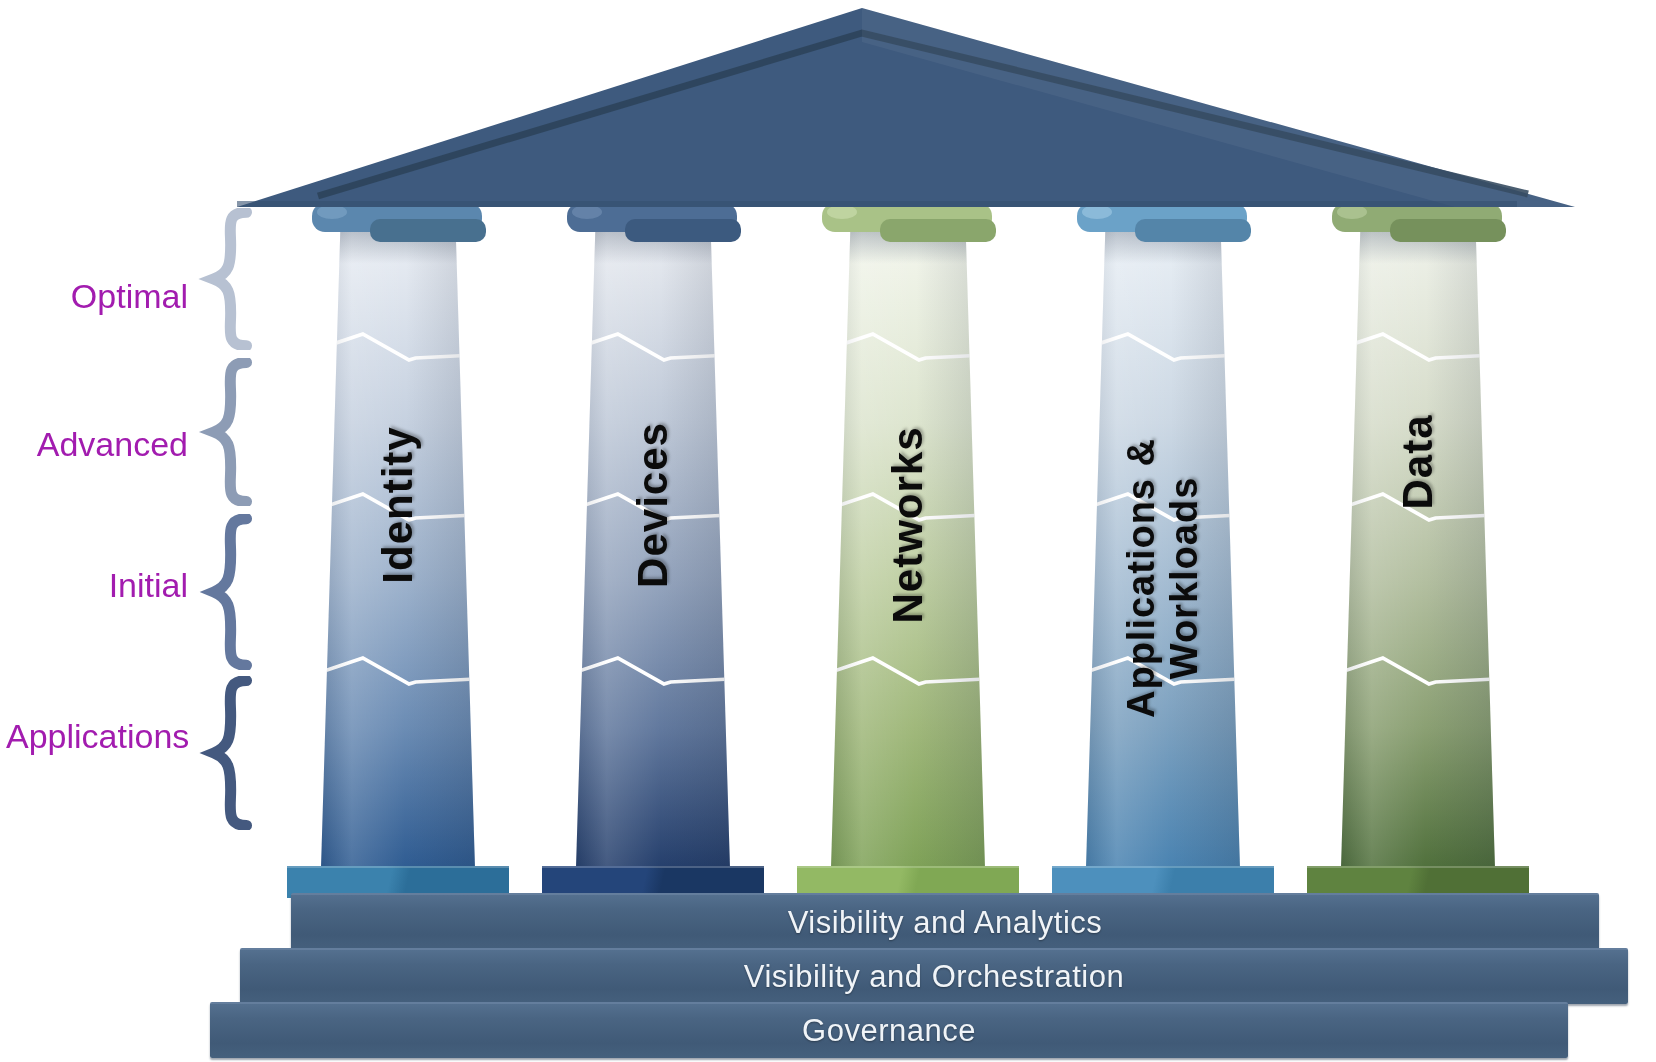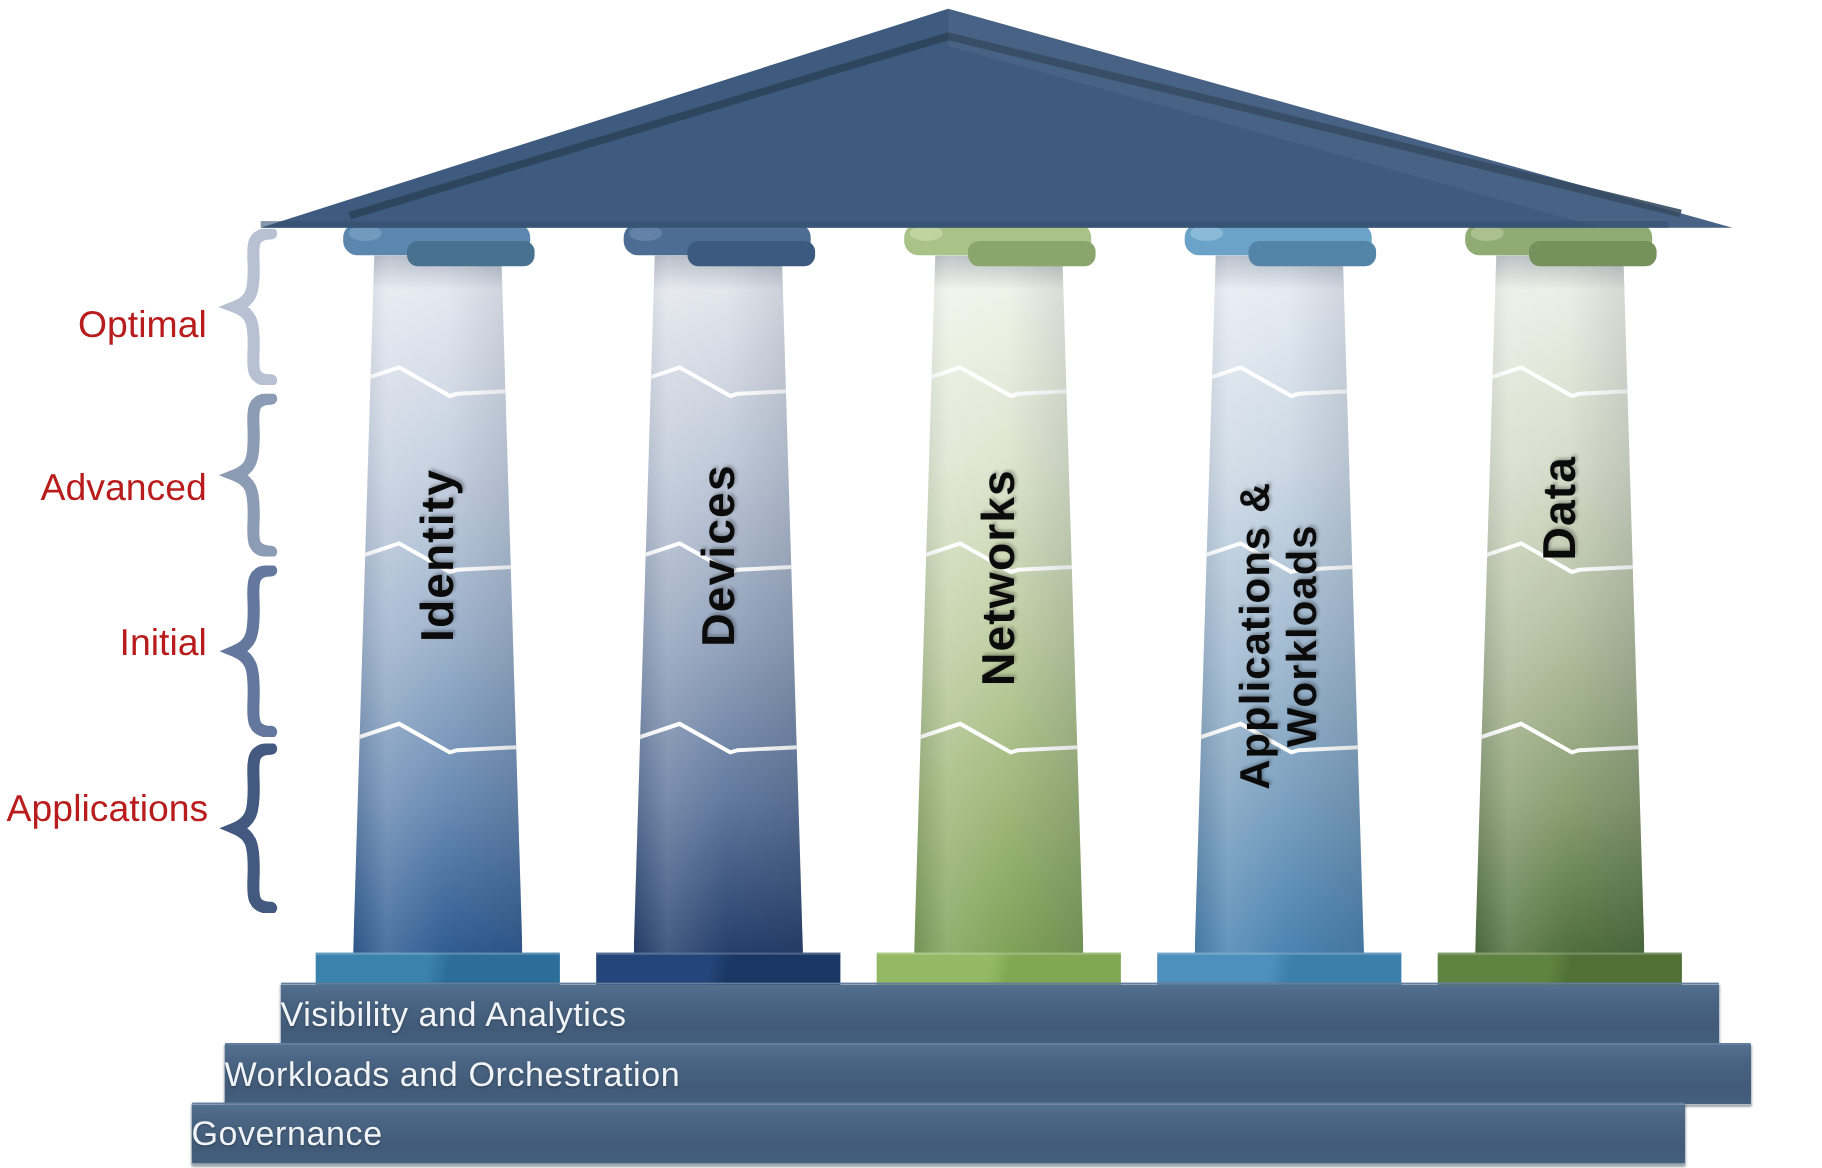--- a/index.html
+++ b/index.html
@@ -39,30 +39,30 @@
   .plinth-1{background:linear-gradient(103deg,#3b82ad 0 46%,#2c6e99 54% 100%);}
   .plinth-2{background:linear-gradient(103deg,#24457a 0 46%,#1a3763 54% 100%);}
   .plinth-3{background:linear-gradient(103deg,#93b964 0 46%,#80a854 54% 100%);}
   .plinth-4{background:linear-gradient(103deg,#4d90bd 0 46%,#3c7fab 54% 100%);}
   .plinth-5{background:linear-gradient(103deg,#5f8340 0 46%,#507036 54% 100%);}
 
   
   .step{position:absolute;z-index:14;border-radius:2px;
         background:linear-gradient(to bottom,#54708f 0%,#4a6583 26%,#405a77 72%,#45607d 100%);
         border-top:2px solid #647e9d;box-shadow:0 2px 2px rgba(40,55,75,.45);
-        display:flex;align-items:center;justify-content:flex-start;}
+        display:flex;align-items:center;justify-content:center;margin-left:36px;}
   .step-text{color:#f0f4f8;font-size:31px;letter-spacing:.5px;text-shadow:0 1px 2px rgba(0,0,0,.35);}
   .step-1{left:255px;top:893px;width:1308px;height:55px;}
   .step-2{left:204px;top:948px;width:1388px;height:54px;}
   .step-3{left:174px;top:1002px;width:1358px;height:54px;}
 
   
   .brace{position:absolute;left:198px;width:56px;z-index:5;}
   .maturity-label{position:absolute;left:6px;width:182px;text-align:right;
-        font-size:34px;color:#b91c1c;z-index:5;transform:translateY(-50%);}
+        font-size:34px;color:#a21caf;z-index:5;transform:translateY(-50%);}
 </style>
 </head>
 <body>
 
 <div class="stage">
 
   <svg class="cap" style="left:310px" viewBox="0 0 180 48">
     <rect x="2" y="3" width="170" height="29" rx="13" fill="#5b87ae"></rect>
     <rect x="60" y="19" width="116" height="23" rx="10" fill="#48708f"></rect>
     <ellipse cx="22" cy="12" rx="15" ry="7" fill="#7ba3c4" opacity="0.7"></ellipse>
@@ -181,19 +181,19 @@
   <div class="plinth plinth-1" style="left:287px"></div>
   <div class="plinth plinth-2" style="left:542px"></div>
   <div class="plinth plinth-3" style="left:797px"></div>
   <div class="plinth plinth-4" style="left:1052px"></div>
   <div class="plinth plinth-5" style="left:1307px"></div>
 
   <div class="step step-1">
     <span class="step-text">Visibility and Analytics</span>
   </div>
   <div class="step step-2">
-    <span class="step-text">Workloads and Orchestration</span>
+    <span class="step-text">Visibility and Orchestration</span>
   </div>
   <div class="step step-3">
     <span class="step-text">Governance</span>
   </div>
 
 </div>
 
 </body></html>

